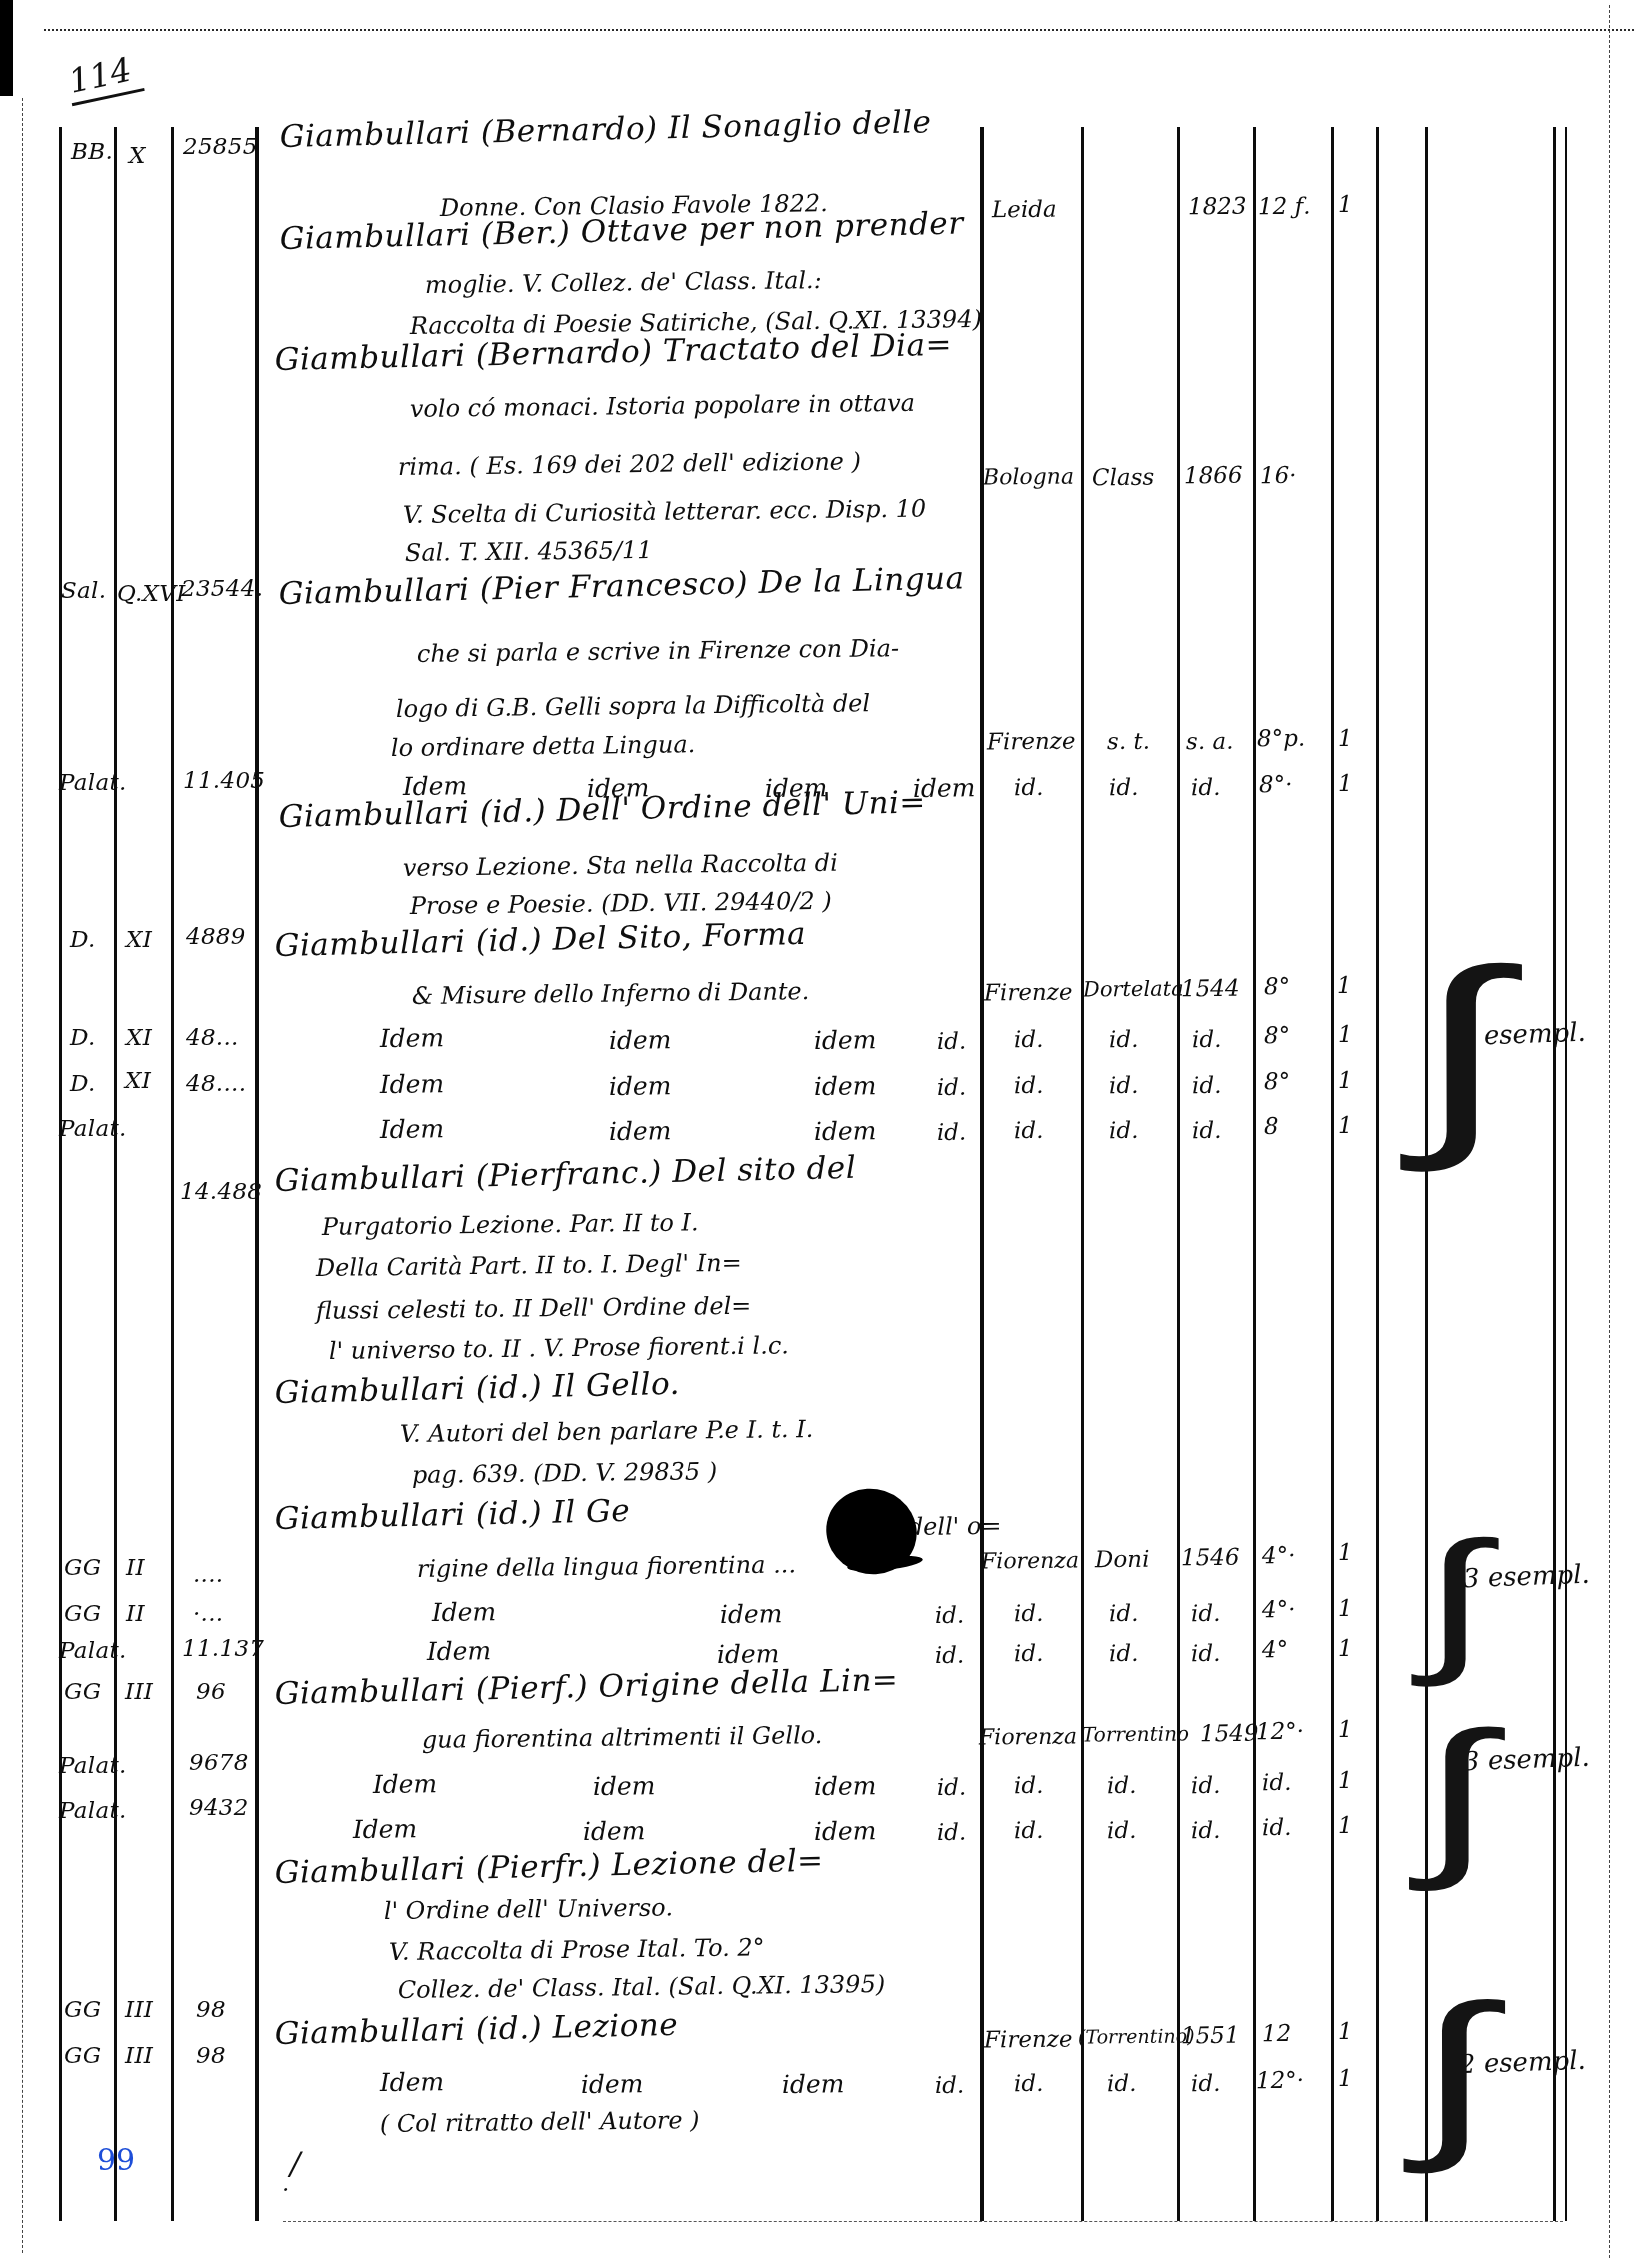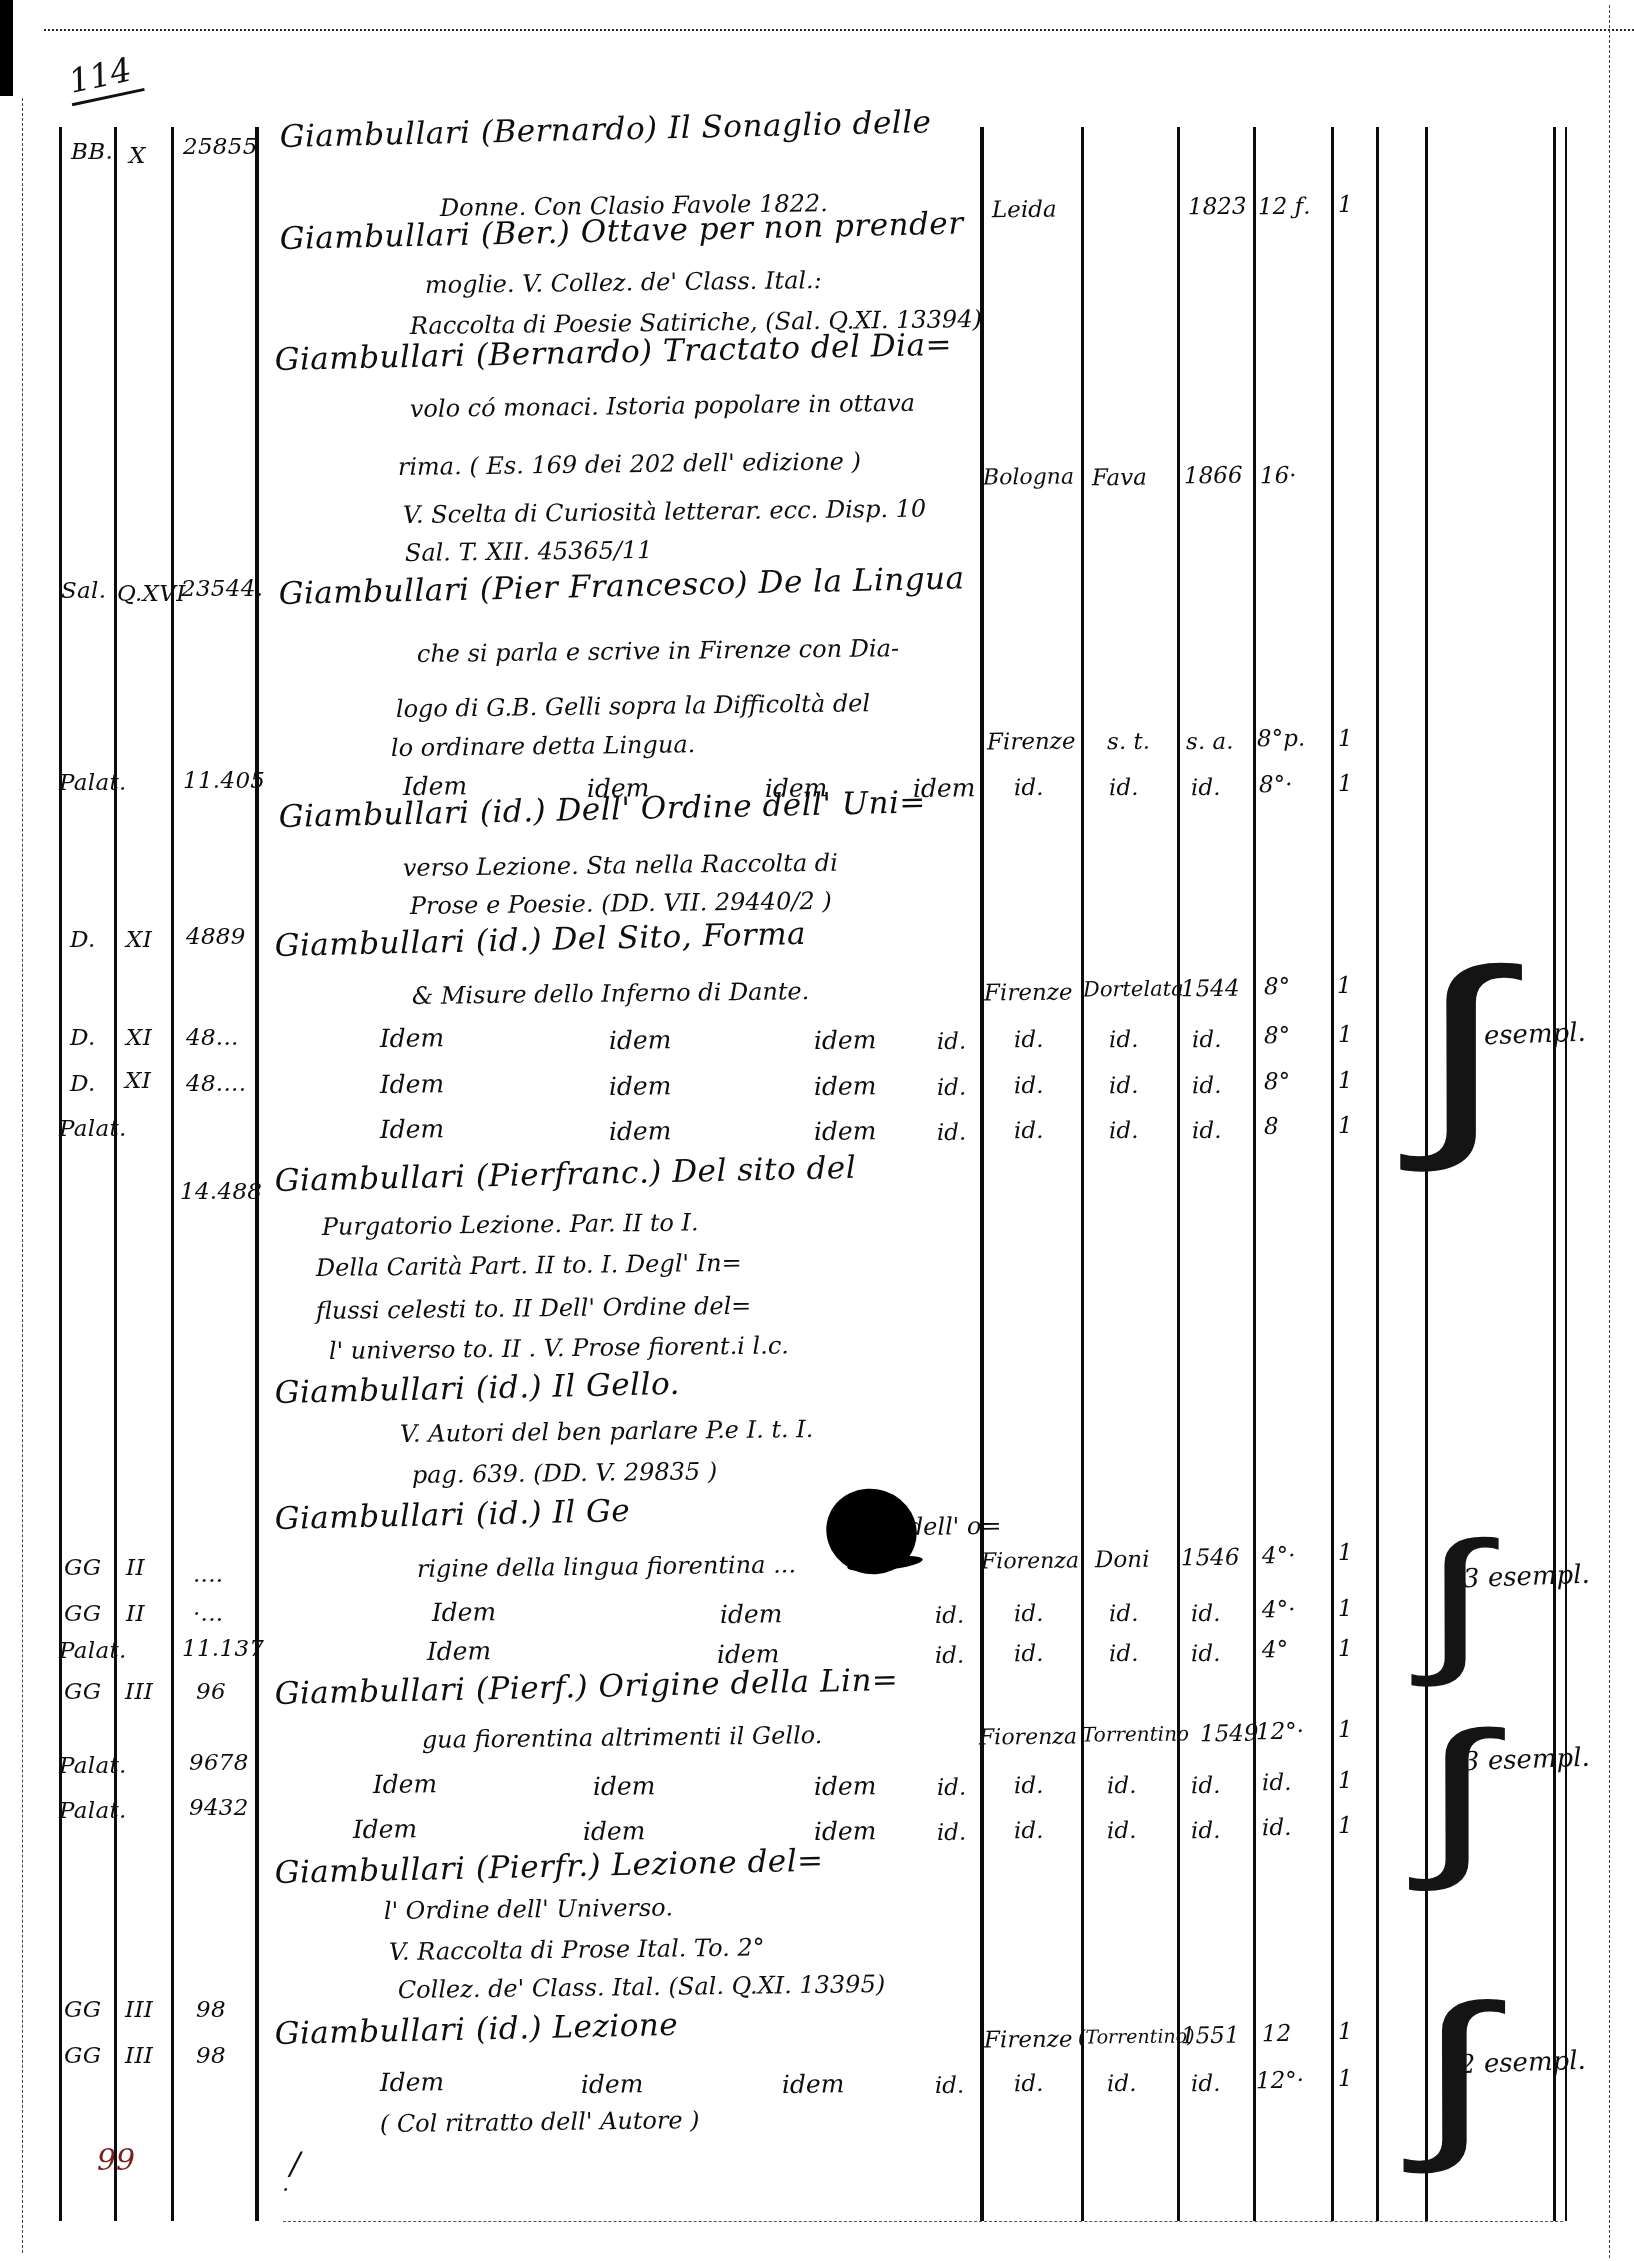--- a/index.html
+++ b/index.html
@@ -15,21 +15,21 @@
   .vl{position:absolute;background:#0c0c0c;}
   .vl.dash{background:transparent;border-left:1.5px dashed #444;}
   .hl{position:absolute;border-top:2px dotted #2a2a2a;height:0;}
   .hl.faint{border-top:1.5px dashed #555;}
   .brace{position:absolute;color:#141414;font-family:"DejaVu Sans",sans-serif;font-weight:200;}
   .brace span{display:block;transform:scaleX(1.55) scaleY(1.04);transform-origin:center;}
   .blot{position:absolute;background:#000;border-radius:50%;}
   .corner-blob{position:absolute;left:0;top:0;width:13px;height:96px;background:#000;}
   .mark-top{position:absolute;left:67px;top:55px;font-size:33px;font-style:italic;color:#111;
             border-bottom:3.5px solid #111;padding:0 9px 2px 2px;transform:rotate(-12deg);}
-  .mark-bottom{position:absolute;left:97px;top:2142px;font-size:30px;font-style:italic;color:#7f1d1d;}
+  .mark-bottom{position:absolute;left:97px;top:2142px;font-size:30px;color:#1d4ed8;}
 </style>
 </head>
 <body>
 
 <div class="page">
   <div class="corner-blob"></div>
   <div class="mark-top">114</div>
   <div class="mark-bottom">99</div>
   <div id="layer">
       <div class="vl dash" style="left: 22px; top: 98px; width: 0px; height: 2155px;"></div>
@@ -159,21 +159,21 @@
       <div class="t b" style="left: 380px; top: 2070px; font-size: 25px;">Idem</div>
       <div class="t b" style="left: 581px; top: 2072px; font-size: 25px;">idem</div>
       <div class="t b" style="left: 782px; top: 2072px; font-size: 25px;">idem</div>
       <div class="t b" style="left: 935px; top: 2074px; font-size: 23px;">id.</div>
       <div class="t b" style="left: 380px; top: 2112px; font-size: 24px;">( Col ritratto dell' Autore )</div>
       <div class="t v" style="left: 992px; top: 198px; font-size: 23px;">Leida</div>
       <div class="t v" style="left: 1188px; top: 195px; font-size: 23px;">1823</div>
       <div class="t v" style="left: 1258px; top: 195px; font-size: 23px;">12 ƒ.</div>
       <div class="t v" style="left: 1338px; top: 193px; font-size: 23px;">1</div>
       <div class="t v" style="left: 983px; top: 466px; font-size: 22px;">Bologna</div>
-      <div class="t v" style="left: 1092px; top: 466px; font-size: 23px;">Fava</div>
+      <div class="t v" style="left: 1092px; top: 466px; font-size: 23px;">Class</div>
       <div class="t v" style="left: 1184px; top: 464px; font-size: 23px;">1866</div>
       <div class="t v" style="left: 1260px; top: 464px; font-size: 23px; font-style: italic;">16·</div>
       <div class="t v" style="left: 987px; top: 730px; font-size: 23px;">Firenze</div>
       <div class="t v" style="left: 1107px; top: 730px; font-size: 23px;">s. t.</div>
       <div class="t v" style="left: 1186px; top: 730px; font-size: 23px;">s. a.</div>
       <div class="t v" style="left: 1257px; top: 727px; font-size: 23px;">8°p.</div>
       <div class="t v" style="left: 1338px; top: 727px; font-size: 23px;">1</div>
       <div class="t v" style="left: 1014px; top: 776px; font-size: 23px;">id.</div>
       <div class="t v" style="left: 1109px; top: 776px; font-size: 23px;">id.</div>
       <div class="t v" style="left: 1191px; top: 776px; font-size: 23px;">id.</div>

